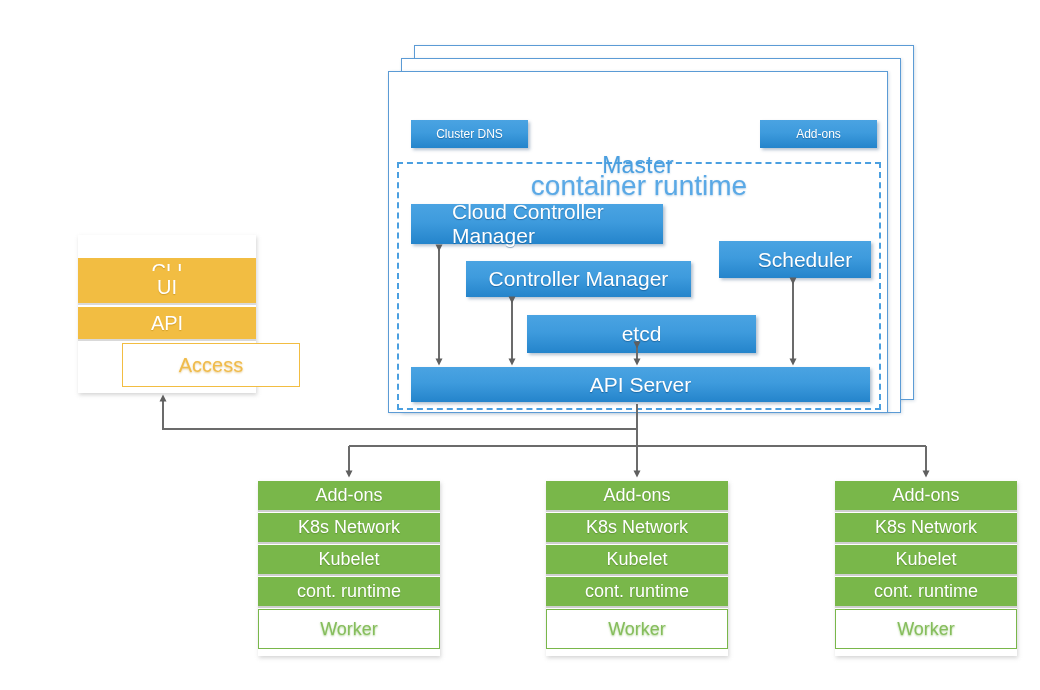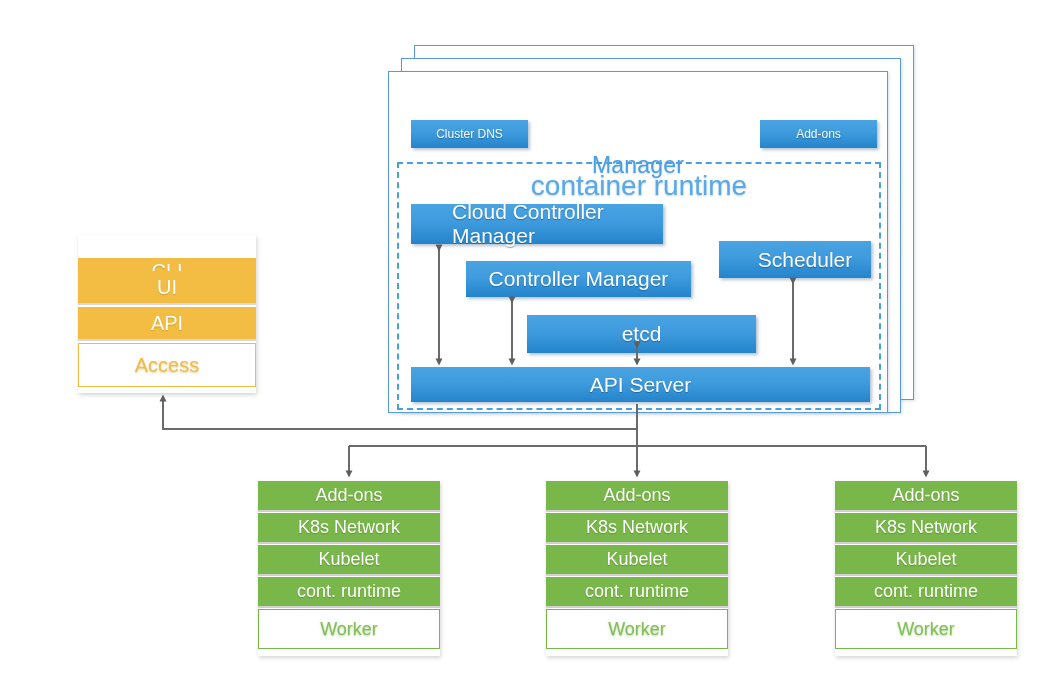--- a/index.html
+++ b/index.html
@@ -60,20 +60,21 @@
     box-sizing:border-box;
   }
   .orange-foot{
     background:#ffffff;
     border:1px solid #f2bd42;
     color:#f0bb4a;
     display:flex;align-items:center;justify-content:center;
     font-size:20px;
     text-shadow:0 1px 2px rgba(225,190,120,.85);
     box-sizing:border-box;
+    margin-left:44px;
   }
   .access-wrap{box-shadow:1px 2px 4px rgba(150,150,150,.40);}
 
   
   .green-seg{
     background:#79b74a;
     color:#ffffff;
     display:flex;align-items:center;justify-content:center;
     font-size:18px;
     border-bottom:2px solid #cfcfcf;
@@ -95,21 +96,21 @@
 </head>
 <body>
 
 <div id="canvas">
 
   <div class="abs master-frame" style="left:414px;top:45px;width:500px;height:355px;"></div>
   <div class="abs master-frame" style="left:401px;top:58px;width:500px;height:355px;"></div>
 
   <div class="abs master-frame" style="left:388px;top:71px;width:500px;height:342px;">
 
-    <div class="master-title">Manager</div>
+    <div class="master-title">Master</div>
 
     <div class="abs bluebox small" style="left:22px;top:48px;width:117px;height:28px;">Cluster DNS</div>
 
     <div class="abs bluebox small" style="left:371px;top:48px;width:117px;height:28px;">Add-ons</div>
 
     <div class="abs dashed-box" style="left:8px;top:90px;width:484px;height:248px;">
       <div class="runtime-title">container runtime</div>
     </div>
 
     <div class="abs bluebox big" style="left:22px;top:132px;width:252px;height:40px;padding-left:41px;">Cloud Controller Manager</div>

